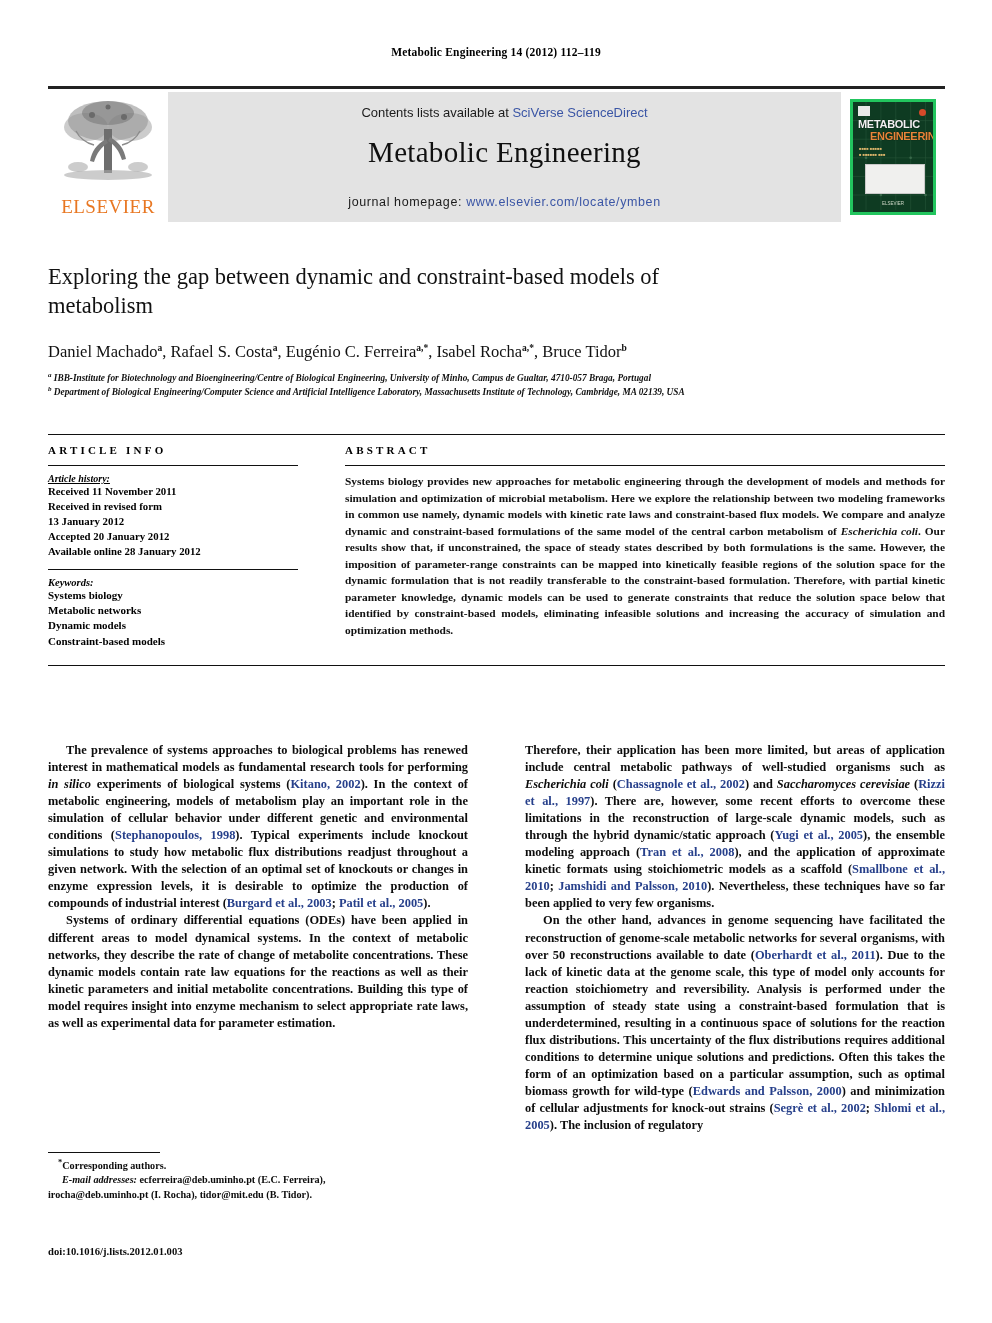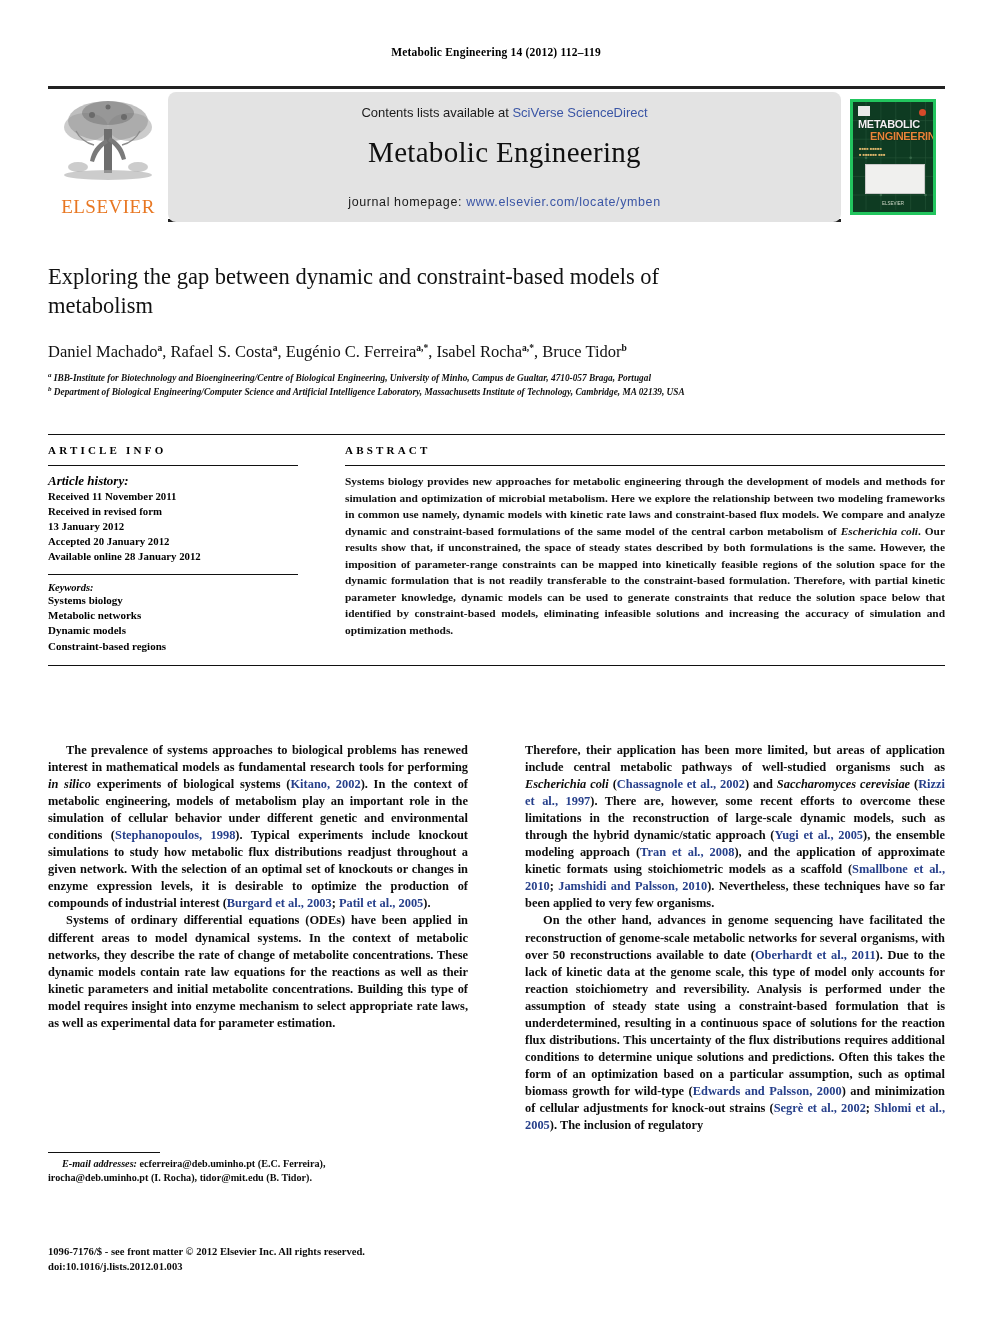--- a/index.html
+++ b/index.html
@@ -73,21 +73,20 @@
     font-family: "Liberation Serif", serif;
     font-size: 19px;
     letter-spacing: 0.5px;
     color: #E87722;
   }
   .journal-banner {
     flex: 1 1 auto;
     background: #e3e3e3;
     position: relative;
     text-align: center;
-    border-radius: 8px;
   }
   .contents-line {
     position: absolute;
     top: 13px;
     left: 0; right: 0;
     font-family: "Liberation Sans", sans-serif;
     font-size: 13px;
     color: #1b1b1b;
   }
   .contents-line .sd-link {
@@ -264,21 +263,22 @@
     letter-spacing: 3.2px;
   }
   .rule-thin {
     border-top: 1.2px solid #111;
     margin-top: 9px;
     margin-bottom: 7px;
   }
   .hist-label {
     font-style: italic;
     font-weight: bold;
-    font-size: 13px;
+    font-size: 10px;
+    text-decoration: underline;
   }
   .hist-list {
     font-size: 10.8px;
     line-height: 1.40;
     font-weight: bold;
   }
   .kw-block { margin-top: 6px; }
   .kw-label {
     font-style: italic;
     font-weight: bold;
@@ -467,21 +467,21 @@
       <div>Accepted 20 January 2012</div>
       <div>Available online 28 January 2012</div>
     </div>
     <div class="rule-thin"></div>
     <div class="kw-block">
       <div class="kw-label">Keywords:</div>
       <div class="kw-list">
         <div>Systems biology</div>
         <div>Metabolic networks</div>
         <div>Dynamic models</div>
-        <div>Constraint-based regions</div>
+        <div>Constraint-based models</div>
       </div>
     </div>
   </div>
 
   <div class="col-abs">
     <div class="sec-head">ABSTRACT</div>
     <div class="rule-thin"></div>
     <div class="abstract-text"><span>Systems biology provides new approaches for metabolic engineering through the development of models and methods for simulation and optimization of microbial metabolism. Here we explore the relationship between two modeling frameworks in common use namely, dynamic models with kinetic rate laws and constraint-based flux models. We compare and analyze dynamic and constraint-based formulations of the same model of the central carbon metabolism of </span><i>Escherichia coli</i><span>. Our results show that, if unconstrained, the space of steady states described by both formulations is the same. However, the imposition of parameter-range constraints can be mapped into kinetically feasible regions of the solution space for the dynamic formulation that is not readily transferable to the constraint-based formulation. Therefore, with partial kinetic parameter knowledge, dynamic models can be used to generate constraints that reduce the solution space below that identified by constraint-based models, eliminating infeasible solutions and increasing the accuracy of simulation and optimization methods.</span></div>
   </div>
 
@@ -490,22 +490,22 @@
     <p>Systems of ordinary differential equations (ODEs) have been applied in different areas to model dynamical systems. In the context of metabolic networks, they describe the rate of change of metabolite concentrations. These dynamic models contain rate law equations for the reactions as well as their kinetic parameters and initial metabolite concentrations. Building this type of model requires insight into enzyme mechanism to select appropriate rate laws, as well as experimental data for parameter estimation.</p>
   </div>
 
   <div class="body-col right">
     <p class="nofirst"><span>Therefore, their application has been more limited, but areas of application include central metabolic pathways of well-studied organisms such as </span><span class="ital">Escherichia coli</span><span> (</span><span class="cite">Chassagnole et al., 2002</span><span>) and </span><span class="ital">Saccharomyces cerevisiae</span><span> (</span><span class="cite">Rizzi et al., 1997</span><span>). There are, however, some recent efforts to overcome these limitations in the reconstruction of large-scale dynamic models, such as through the hybrid dynamic/static approach (</span><span class="cite">Yugi et al., 2005</span><span>), the ensemble modeling approach (</span><span class="cite">Tran et al., 2008</span><span>), and the application of approximate kinetic formats using stoichiometric models as a scaffold (</span><span class="cite">Smallbone et al., 2010</span><span>; </span><span class="cite">Jamshidi and Palsson, 2010</span><span>). Nevertheless, these techniques have so far been applied to very few organisms.</span></p>
     <p><span>On the other hand, advances in genome sequencing have facilitated the reconstruction of genome-scale metabolic networks for several organisms, with over 50 reconstructions available to date (</span><span class="cite">Oberhardt et al., 2011</span><span>). Due to the lack of kinetic data at the genome scale, this type of model only accounts for reaction stoichiometry and reversibility. Analysis is performed under the assumption of steady state using a constraint-based formulation that is underdetermined, resulting in a continuous space of solutions for the reaction flux distributions. This uncertainty of the flux distributions requires additional conditions to determine unique solutions and predictions. Often this takes the form of an optimization based on a particular assumption, such as optimal biomass growth for wild-type (</span><span class="cite">Edwards and Palsson, 2000</span><span>) and minimization of cellular adjustments for knock-out strains (</span><span class="cite">Segrè et al., 2002</span><span>; </span><span class="cite">Shlomi et al., 2005</span><span>). The inclusion of regulatory</span></p>
   </div>
 
   <div class="footnotes">
     <div class="fn-rule"></div>
+    <div class="fn-corr"><sup>*</sup><span>Corresponding authors.</span></div>
     <div class="fn-email"><span class="lab">E-mail addresses:</span><span> ecferreira@deb.uminho.pt (E.C. Ferreira),</span></div>
     <div><span>irocha@deb.uminho.pt (I. Rocha), tidor@mit.edu (B. Tidor).</span></div>
   </div>
 
   <div class="issn-block">
-    <div>1096-7176/$ - see front matter © 2012 Elsevier Inc. All rights reserved.</div>
     <div>doi:10.1016/j.lists.2012.01.003</div>
   </div>
 
 </div>
 
 </body></html>

